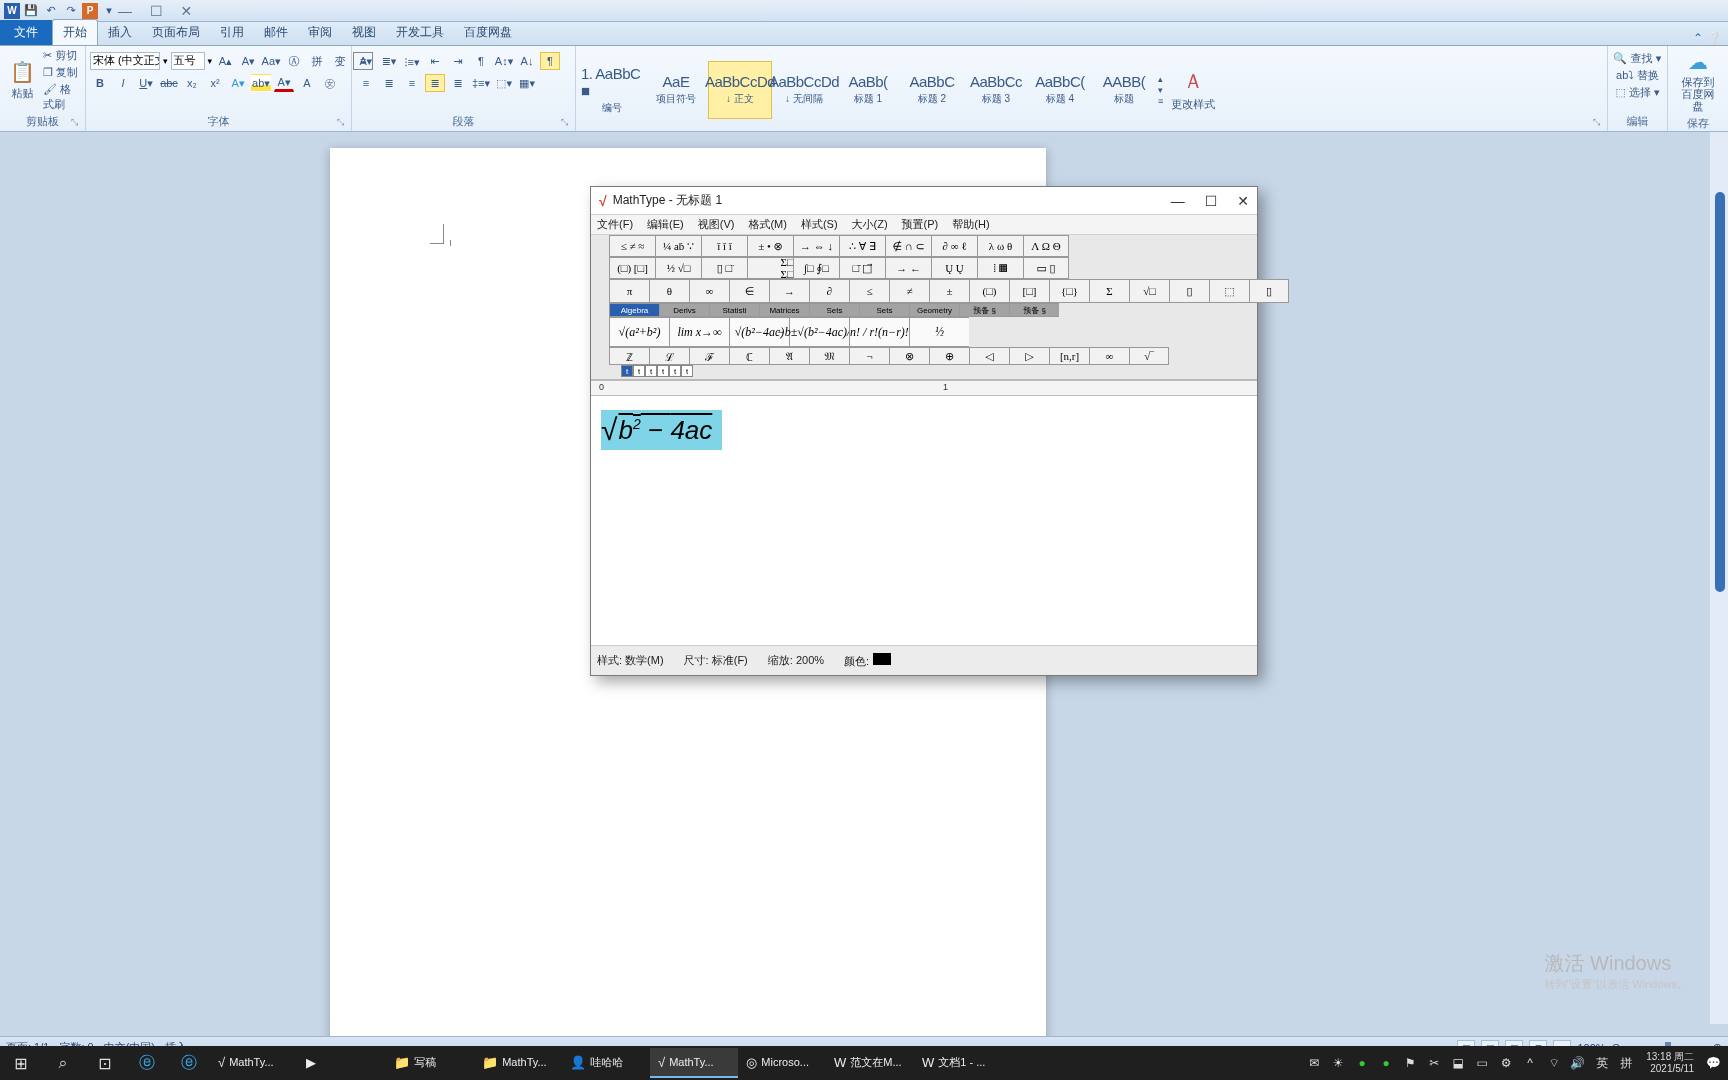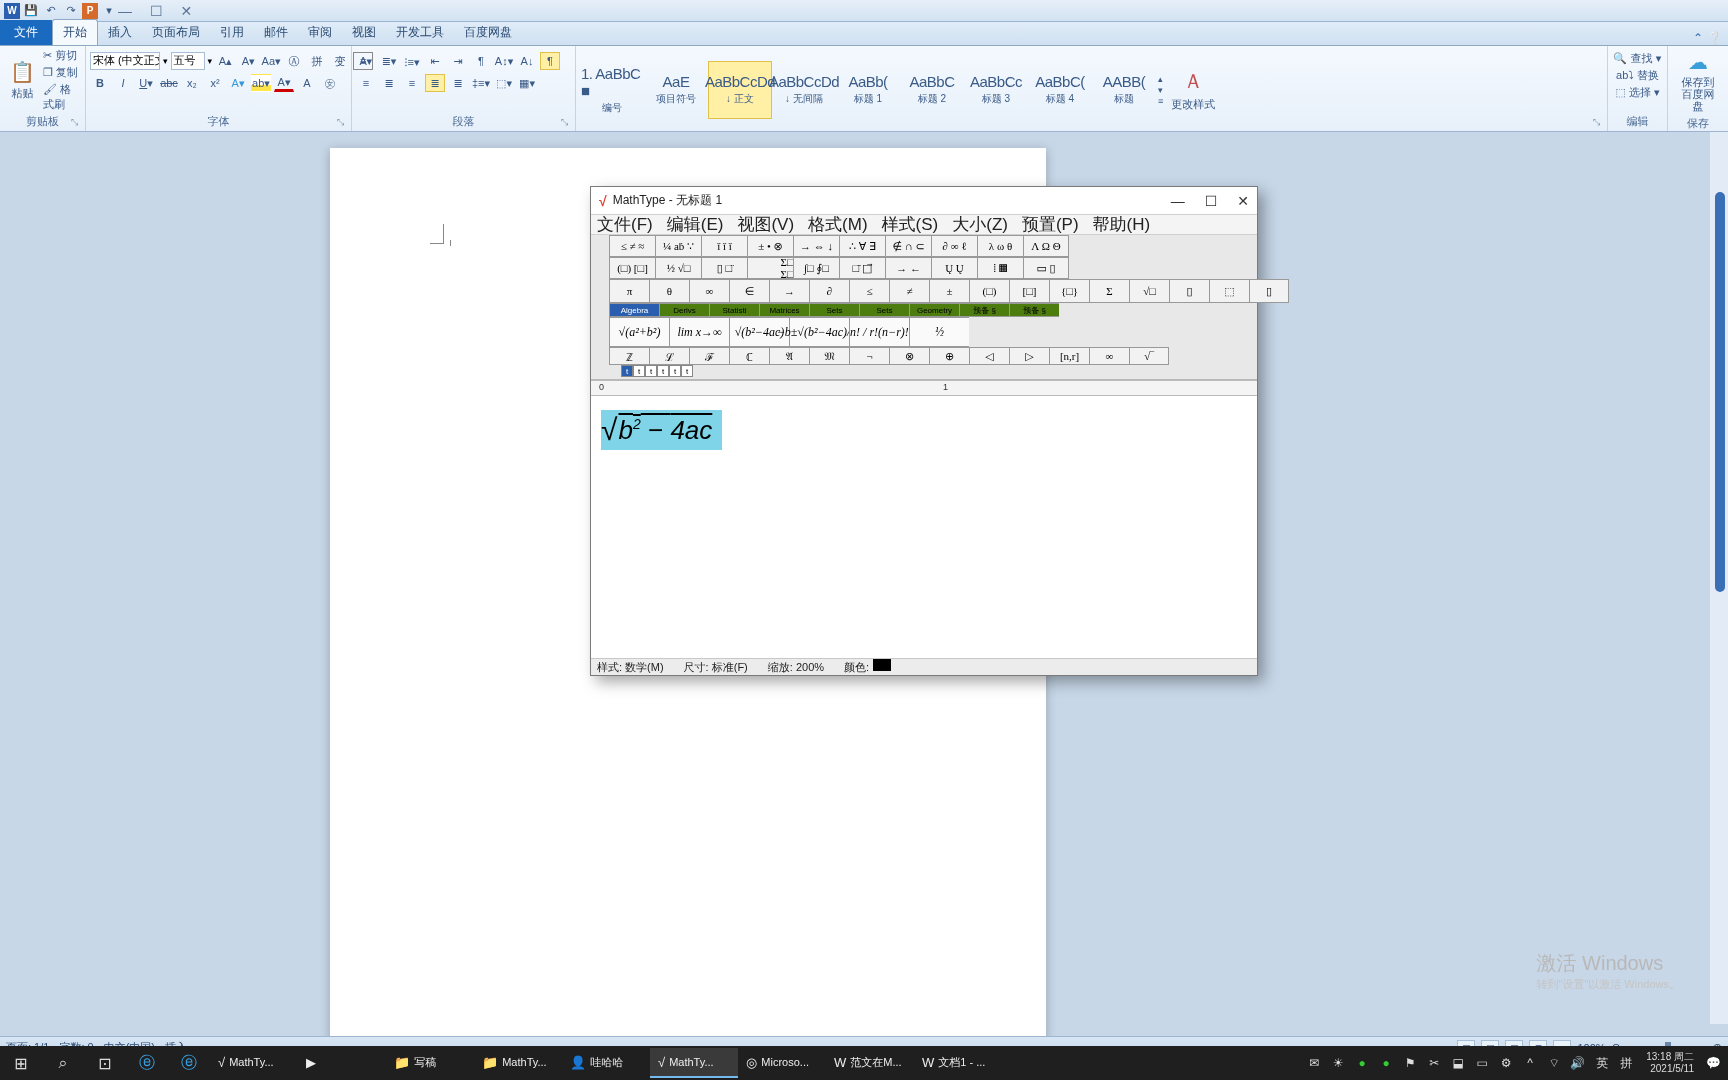--- a/index.html
+++ b/index.html
@@ -60,49 +60,49 @@
 .taskbar .tray { margin-left:auto; display:flex; align-items:center; gap:4px; padding-right:4px;}
 .taskbar .tray .ti { width:20px; height:20px; display:flex; align-items:center; justify-content:center; font-size:12px;}
 .taskbar .clock { text-align:right; font-size:10px; line-height:1.2; padding:0 6px;}
 
 
 .mt-window { position:absolute; left:590px; top:186px; width:668px; height:490px; background:#f0f0f0; border:1px solid #7a7a7a; box-shadow:6px 6px 14px rgba(0,0,0,.35); z-index:50; display:flex; flex-direction:column;}
 .mt-title { height:28px; background:#fff; display:flex; align-items:center; padding:0 8px; border-bottom:1px solid #d0d0d0;}
 .mt-title .logo { color:#d43; font-weight:bold; margin-right:6px; font-size:14px;}
 .mt-title .t { font-size:12px; color:#222;}
 .mt-title .wbtns { margin-left:auto; display:flex; gap:20px; font-size:14px; color:#333;}
-.mt-menu { height:20px; background:#f4f4f4; display:flex; align-items:center; padding:0 6px; gap:14px; font-size:17px; color:#222; border-bottom:1px solid #d0d0d0;}
+.mt-menu { height:20px; background:#f4f4f4; display:flex; align-items:center; padding:0 6px; gap:14px; font-size:11px; color:#222; border-bottom:1px solid #d0d0d0;}
 .mt-toolbar { background:#e8e8e8; border-bottom:1px solid #b8b8b8;}
 .mt-row { display:flex; height:22px;}
 .mt-cell { flex:0 0 auto; border:1px solid #999; border-right:none; display:flex; align-items:center; justify-content:center; font-size:11px; background:#f2f2f2; min-width:40px; font-family:serif;}
 .mt-cell:last-child{border-right:1px solid #999;}
 .mt-tabrow { display:flex; height:14px;}
-.mt-tab { border:1px solid #999; border-right:none; font-size:8px; display:flex; align-items:center; justify-content:center; background:#4d7c0f; padding:0 4px; min-width:50px;}
+.mt-tab { border:1px solid #999; border-right:none; font-size:8px; display:flex; align-items:center; justify-content:center; background:#a3a3a3; padding:0 4px; min-width:50px;}
 .mt-tab.sel { background:#2a5fb0; color:#fff;}
 .mt-bigrow { display:flex; height:30px;}
 .mt-big { border:1px solid #999; border-right:none; display:flex; align-items:center; justify-content:center; font-size:12px; font-family:serif; font-style:italic; min-width:60px; background:#fafafa;}
 .mt-smalltab { display:flex; height:14px; padding-left:30px;}
 .mt-st { width:12px; height:12px; border:1px solid #888; background:#fff; font-size:8px; display:flex; align-items:center; justify-content:center;}
 .mt-st.sel { background:#2a5fb0; color:#fff;}
 .mt-ruler { height:16px; background:#f4f4f4; border-top:1px solid #bbb; border-bottom:1px solid #bbb; position:relative; font-size:9px; color:#333;}
 .mt-ruler .tick0 { position:absolute; left:8px; top:1px;}
 .mt-ruler .tick1 { position:absolute; left:352px; top:1px;}
 .mt-edit { flex:1; background:#fff; position:relative; overflow:auto;}
 .mt-edit .formula { position:absolute; left:10px; top:14px; padding:3px 6px 3px 0; background:#7fd4e8; display:flex; align-items:center; font-family:'Times New Roman',serif; font-style:italic; font-size:26px; color:#000;}
 .mt-edit .formula .radic { font-size:30px; font-style:normal; margin-right:-3px;}
 .mt-edit .formula .overline { text-decoration:overline; text-decoration-thickness:1.5px; padding:0 4px;}
 .mt-edit .formula sup { font-size:14px; vertical-align:super;}
-.mt-status { height:17px; background:#ececec; border-top:1px solid #c8c8c8; display:flex; align-items:center; font-size:11px; color:#222; padding:0 6px; gap:20px;}
+.mt-status { height:30px; background:#ececec; border-top:1px solid #c8c8c8; display:flex; align-items:center; font-size:11px; color:#222; padding:0 6px; gap:20px;}
 .mt-status .cbox { width:18px; height:12px; background:#000; display:inline-block; margin-left:4px;}
 
 
 .vscroll { position:absolute; right:0; top:132px; width:18px; bottom:56px; background:#e3ecf6;}
 .vscroll .thumb { position:absolute; right:3px; top:60px; width:10px; height:400px; background:#3a6fb5; border-radius:5px;}
 
-.watermark { position:absolute; right:48px; bottom:66px; color:#b8b8b8; font-size:20px; text-align:left;}
+.watermark { position:absolute; right:40px; bottom:66px; color:#b8b8b8; font-size:20px; text-align:left;}
 .watermark .sub { font-size:11px; color:#c4c4c4;}
 
 </style>
 </head>
 <body>
 
 <div class="word-titlebar">
   <div class="qat">
     <div class="qbtn" style="background:#2a5fb0;color:#fff;font-weight:bold;width:16px;height:16px;font-size:10px;">W</div>
     <div class="qbtn">💾</div>

